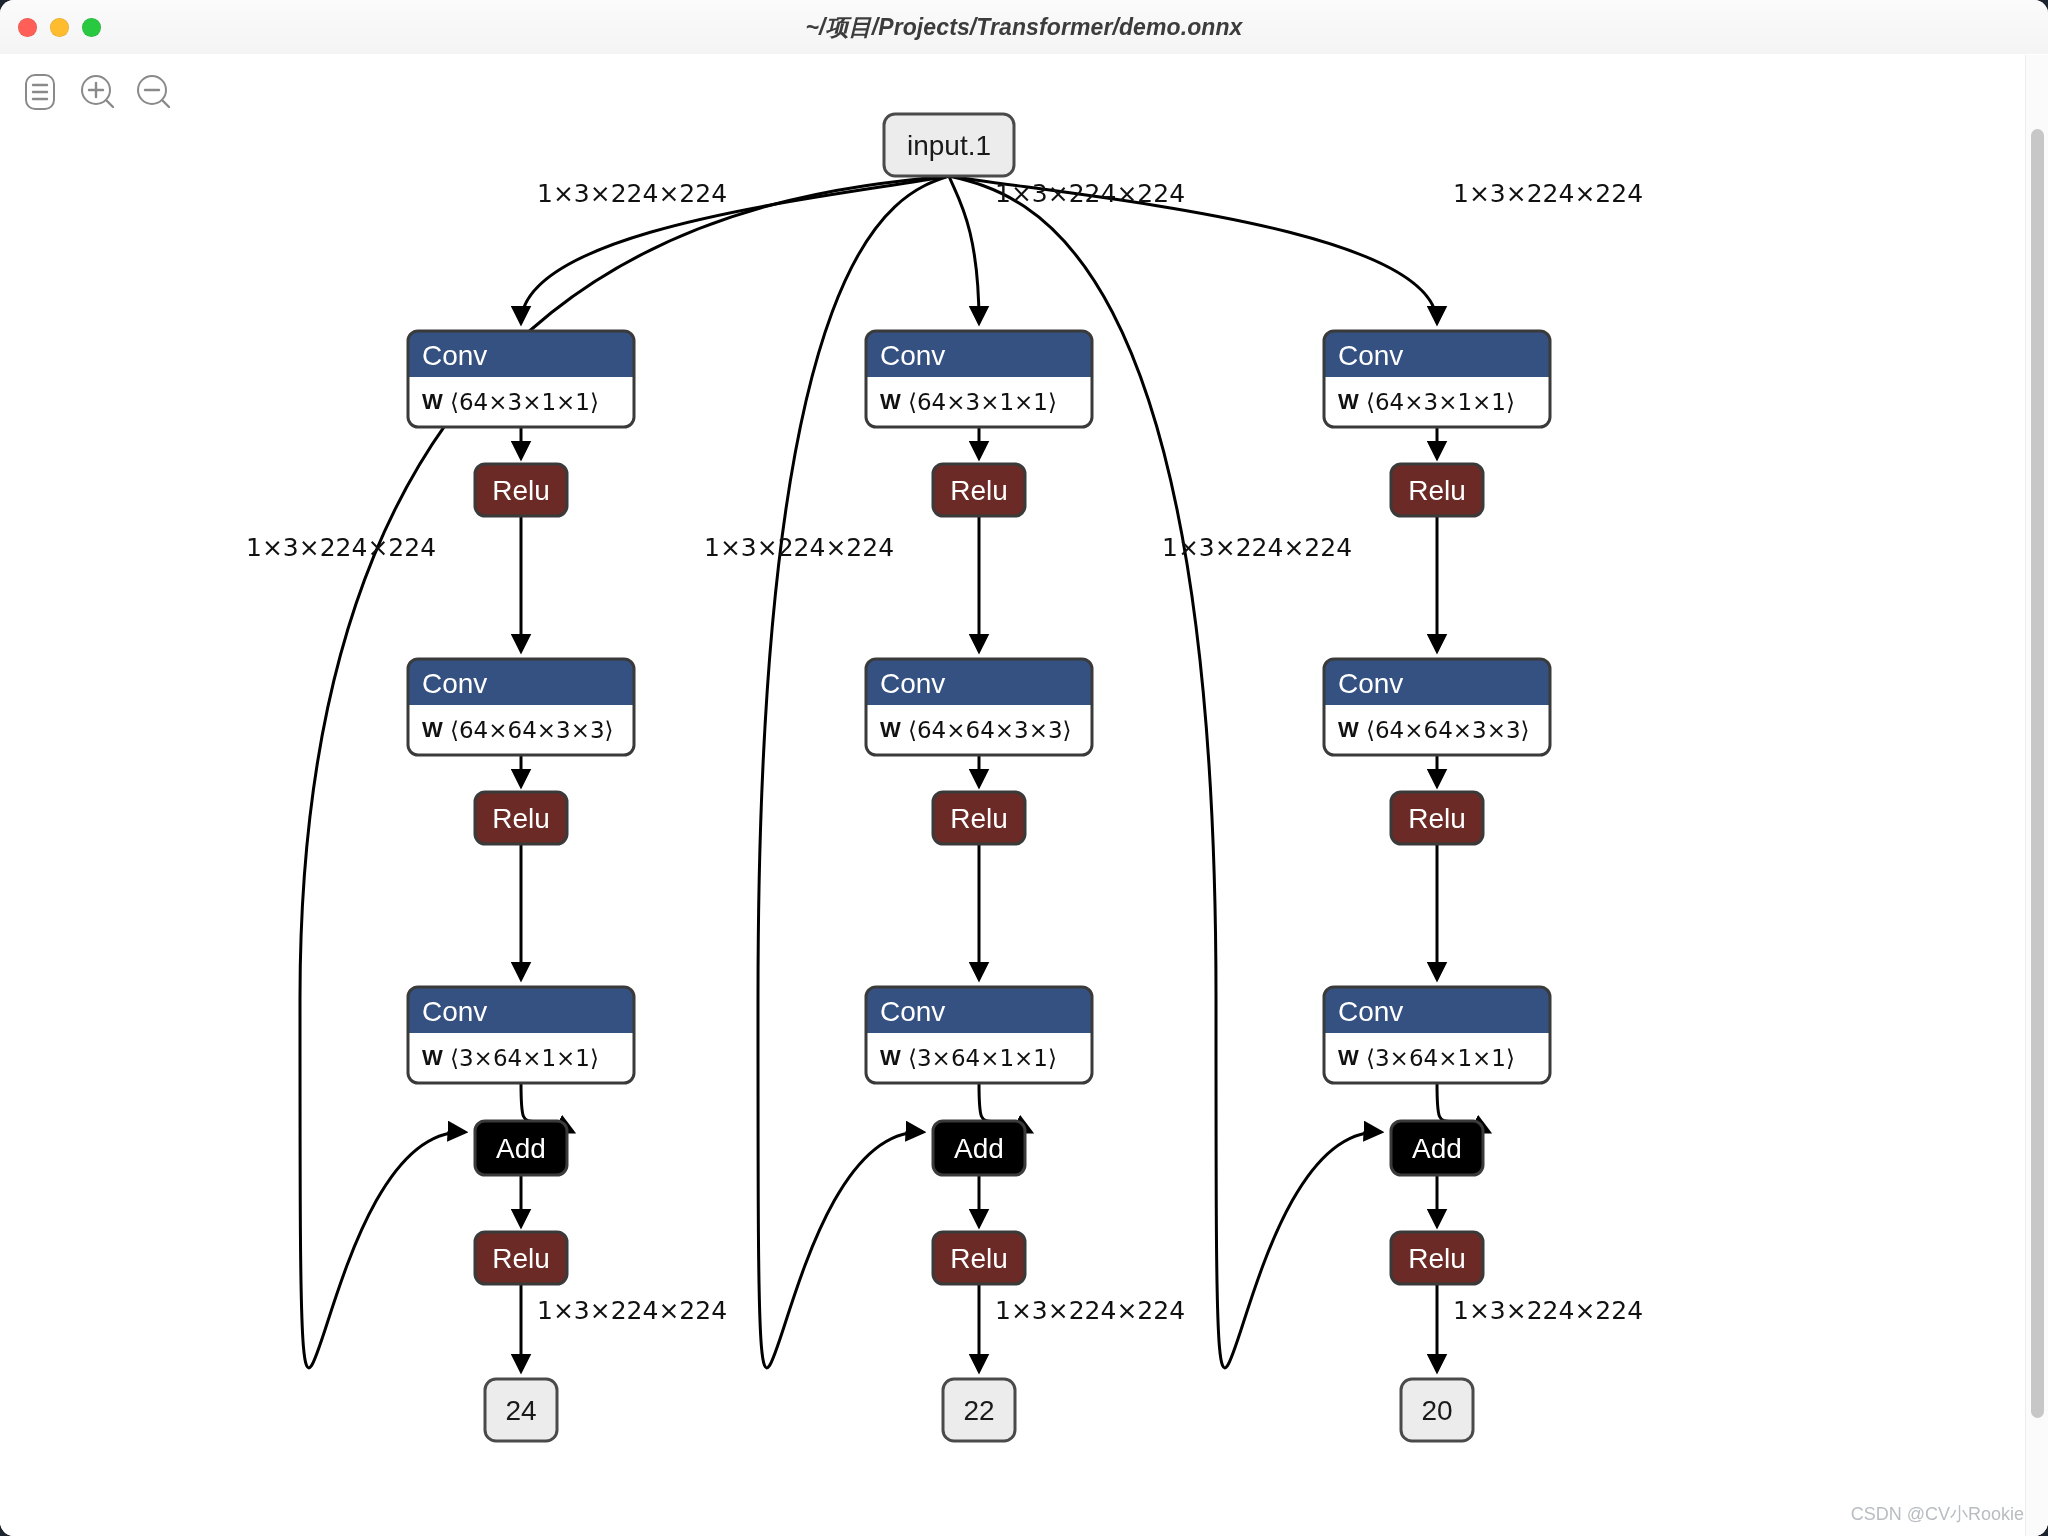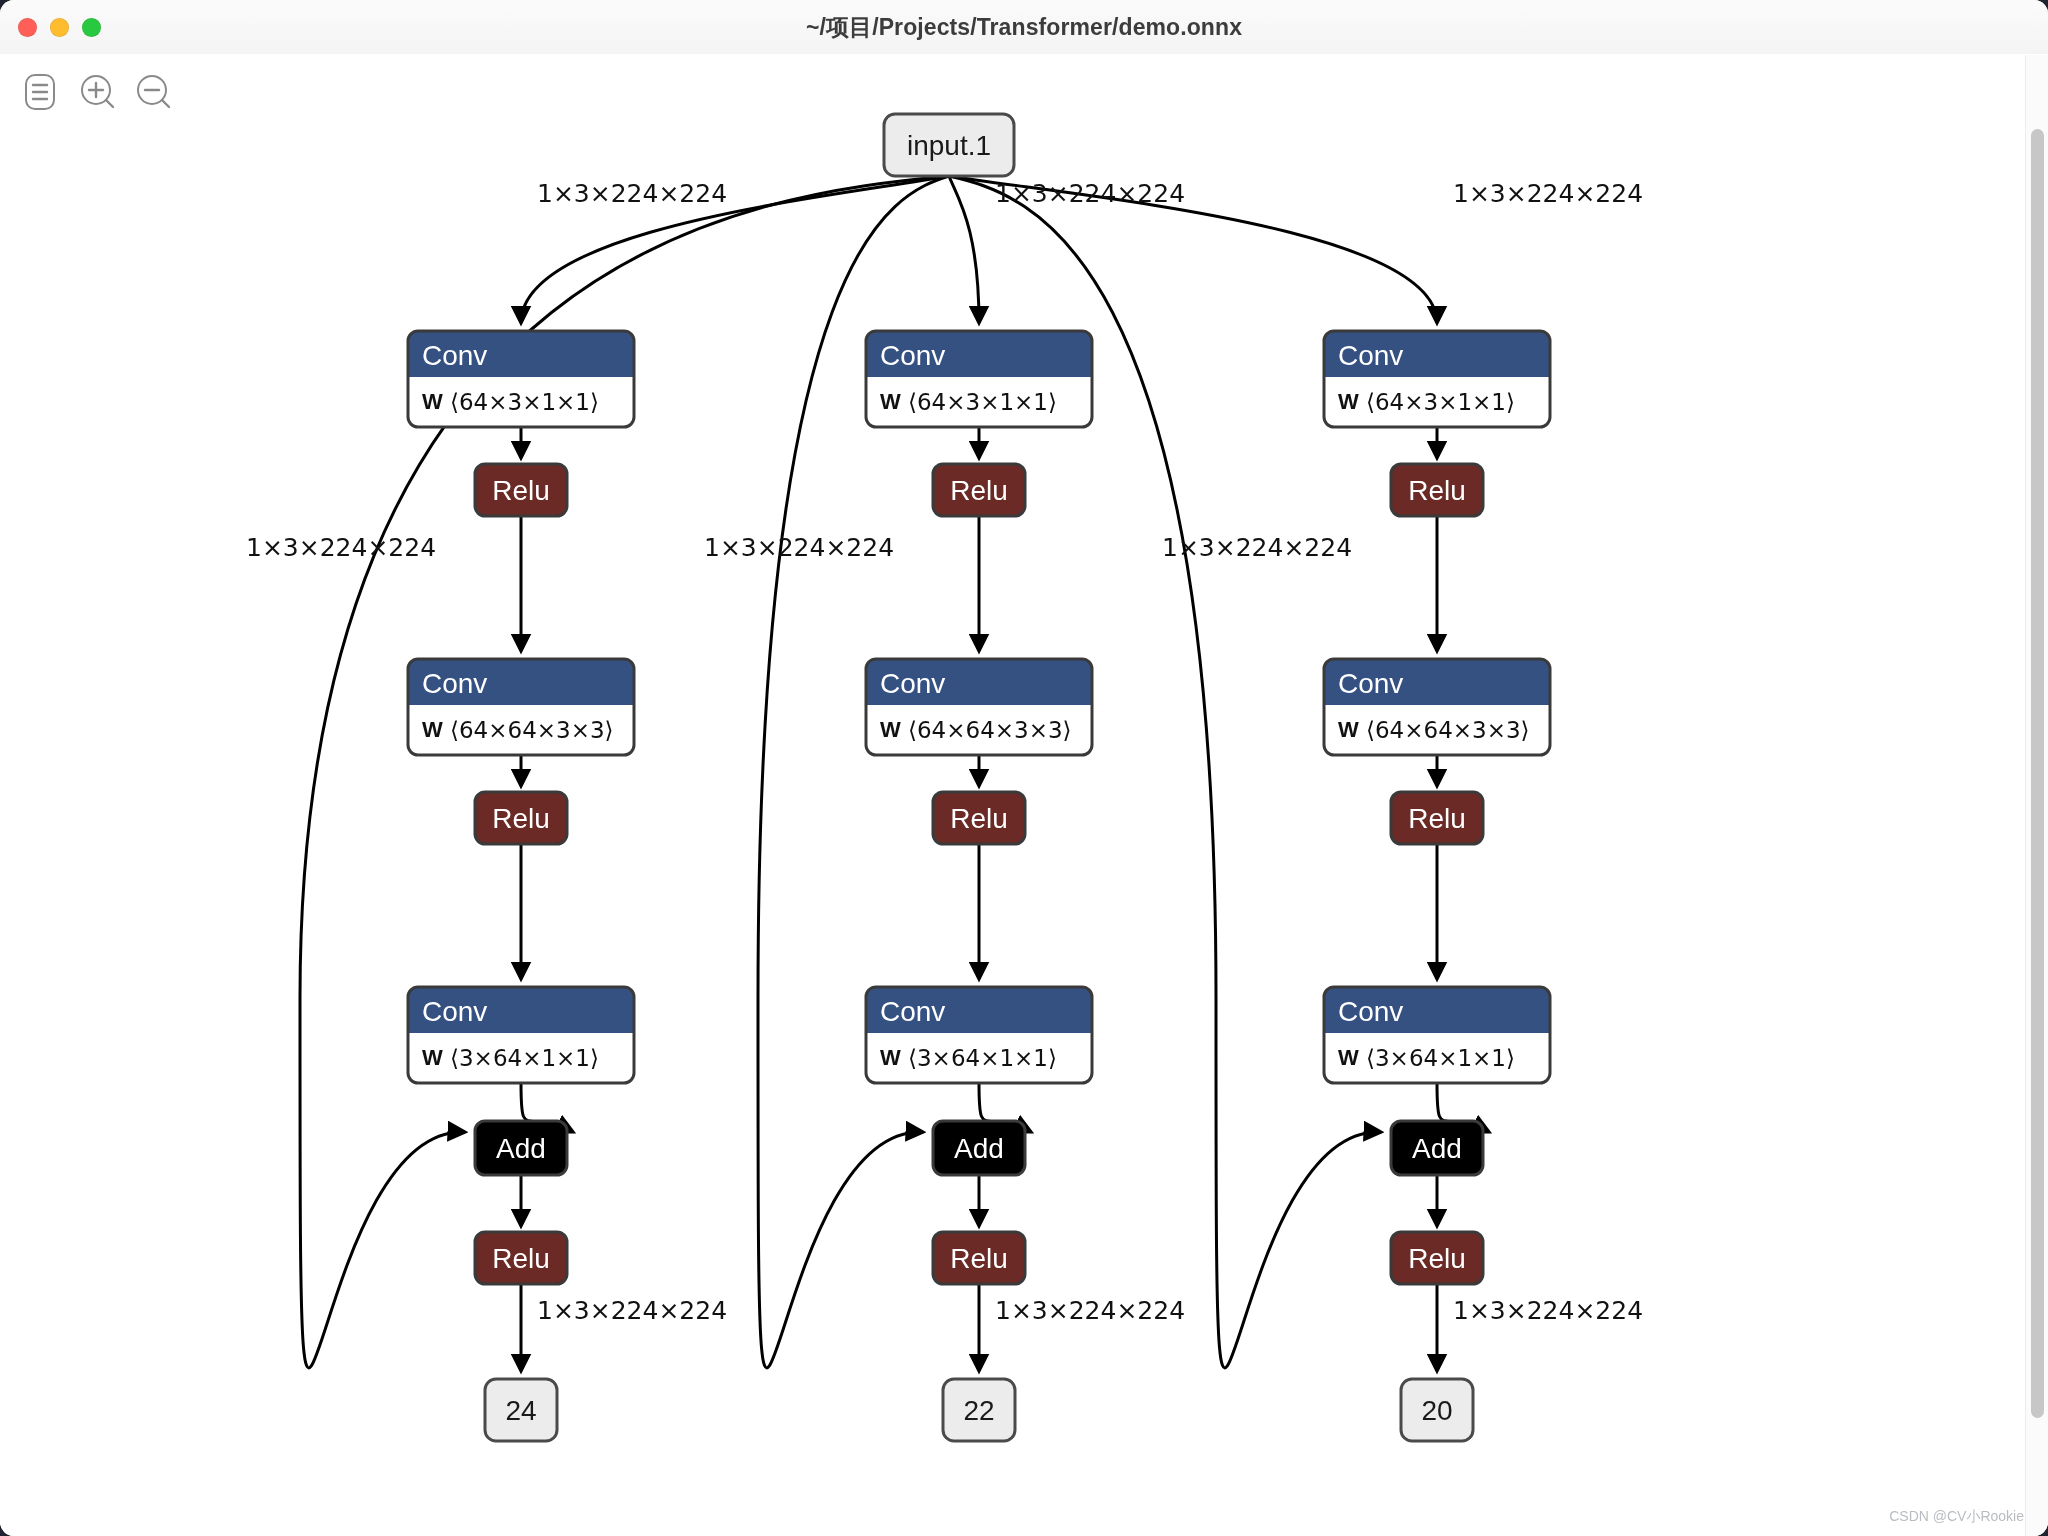--- a/index.html
+++ b/index.html
@@ -25,20 +25,21 @@
   .traffic{position:absolute;top:18px;width:19px;height:19px;border-radius:50%;}
   .traffic.close{left:18px;background:#ff5f57;box-shadow:inset 0 0 0 .5px rgba(0,0,0,.12);}
   .traffic.min{left:50px;background:#febc2e;box-shadow:inset 0 0 0 .5px rgba(0,0,0,.12);}
   .traffic.max{left:82px;background:#28c840;box-shadow:inset 0 0 0 .5px rgba(0,0,0,.12);}
   #winTitle{
     position:absolute;left:0;right:0;top:0;height:54px;
     display:flex;align-items:center;justify-content:center;
     font-size:23px;font-weight:bold;color:#3c3c3c;
     letter-spacing:.1px;
     pointer-events:none;
+    font-style:italic;
   }
   
   #toolbar{position:absolute;left:22px;top:72px;display:flex;gap:16px;z-index:6;}
   .tbtn{width:40px;height:40px;display:block;cursor:pointer;}
   
   #canvas{
     position:absolute;left:0;top:54px;width:2048px;height:1482px;
     background:#ffffff;overflow:hidden;padding-left:48px;
   }
   #graph{position:absolute;left:0;top:0;}
@@ -51,21 +52,21 @@
     position:absolute;left:5px;top:125px;width:13px;height:1290px;
     background:#c7c7c7;border-radius:7px;
   }
   #hscroll{
     position:absolute;left:0;bottom:0;height:10px;width:2048px;
     background:transparent;z-index:7;
   }
   
   #watermark{
     position:absolute;right:24px;bottom:10px;
-    font-size:14px;color:#b9bdc2;z-index:8;
+    font-size:18px;color:#b9bdc2;z-index:8;
     font-family:"Liberation Sans","DejaVu Sans",sans-serif;
   }
   
   .n-title{font-family:"Liberation Sans","DejaVu Sans",sans-serif;font-size:28px;fill:#ffffff;}
   .n-attrW{font-family:"Liberation Sans","DejaVu Sans",sans-serif;font-size:22px;font-weight:bold;fill:#111111;}
   .n-attrV{font-family:"DejaVu Sans","Liberation Sans",sans-serif;font-size:23px;fill:#111111;}
   .n-plain{font-family:"Liberation Sans","DejaVu Sans",sans-serif;font-size:28px;fill:#1a1a1a;}
   .e-label{font-family:"DejaVu Sans","Liberation Sans",sans-serif;font-size:25px;fill:#111111;}
 </style>
 </head>

